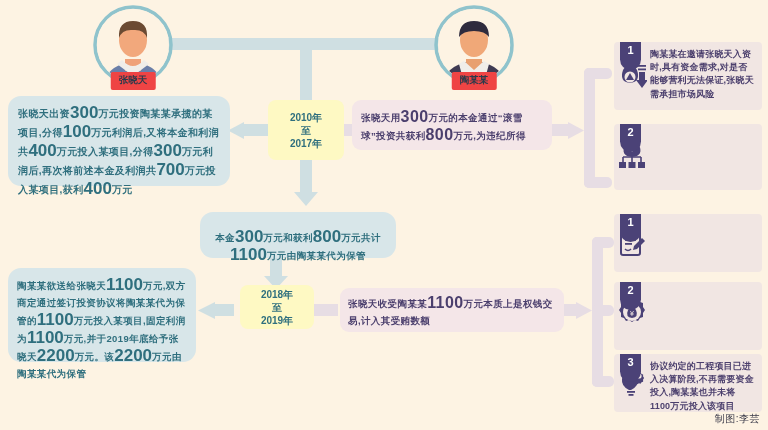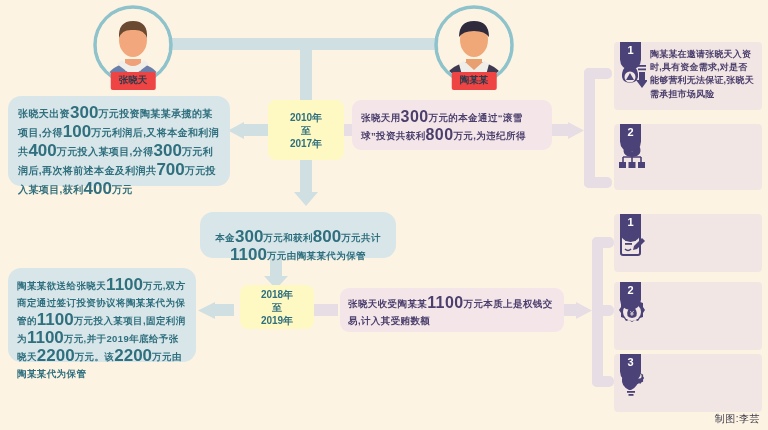--- a/index.html
+++ b/index.html
@@ -249,16 +249,17 @@
     <div class="ribbon">3</div>
     <div class="icon">
       <svg width="30" height="30" viewBox="0 0 30 30">
         <path d="M12 22 q-8 -4 -7 -11 q1 -7 8 -7 q7 0 8 7 q1 7 -7 11 z" fill="#4b4277"></path>
         <rect x="10" y="23" width="8" height="1.8" fill="#4b4277"></rect>
         <rect x="11.5" y="26" width="5" height="1.8" fill="#4b4277"></rect>
         <path d="M22 3 l2 1.3 2 -0.7 1.3 2 2 0.7 v2.6 l1.3 2 -1.3 2 v2.6 l-2 .7 -1.3 2 -2 -.7 -2 1.3 -2 -1.3 -2 .7 -1.3 -2 -2 -.7 v-2.6 l-1.3 -2 1.3 -2 v-2.6 l2 -.7 1.3 -2 2 .7z" transform="translate(-3,0) scale(0.78) translate(8,2)" fill="#4b4277"></path>
         <circle cx="22" cy="8" r="2.6" fill="#f1e6e3"></circle>
       </svg>
     </div>
+    <div class="txt">协议约定的工程项目已进入决算阶段,不再需要资金投入,陶某某也并未将1100万元投入该项目</div>
   </div>
 
   <div class="credit">制图:李芸</div>
 </div>
 
 </body></html>

